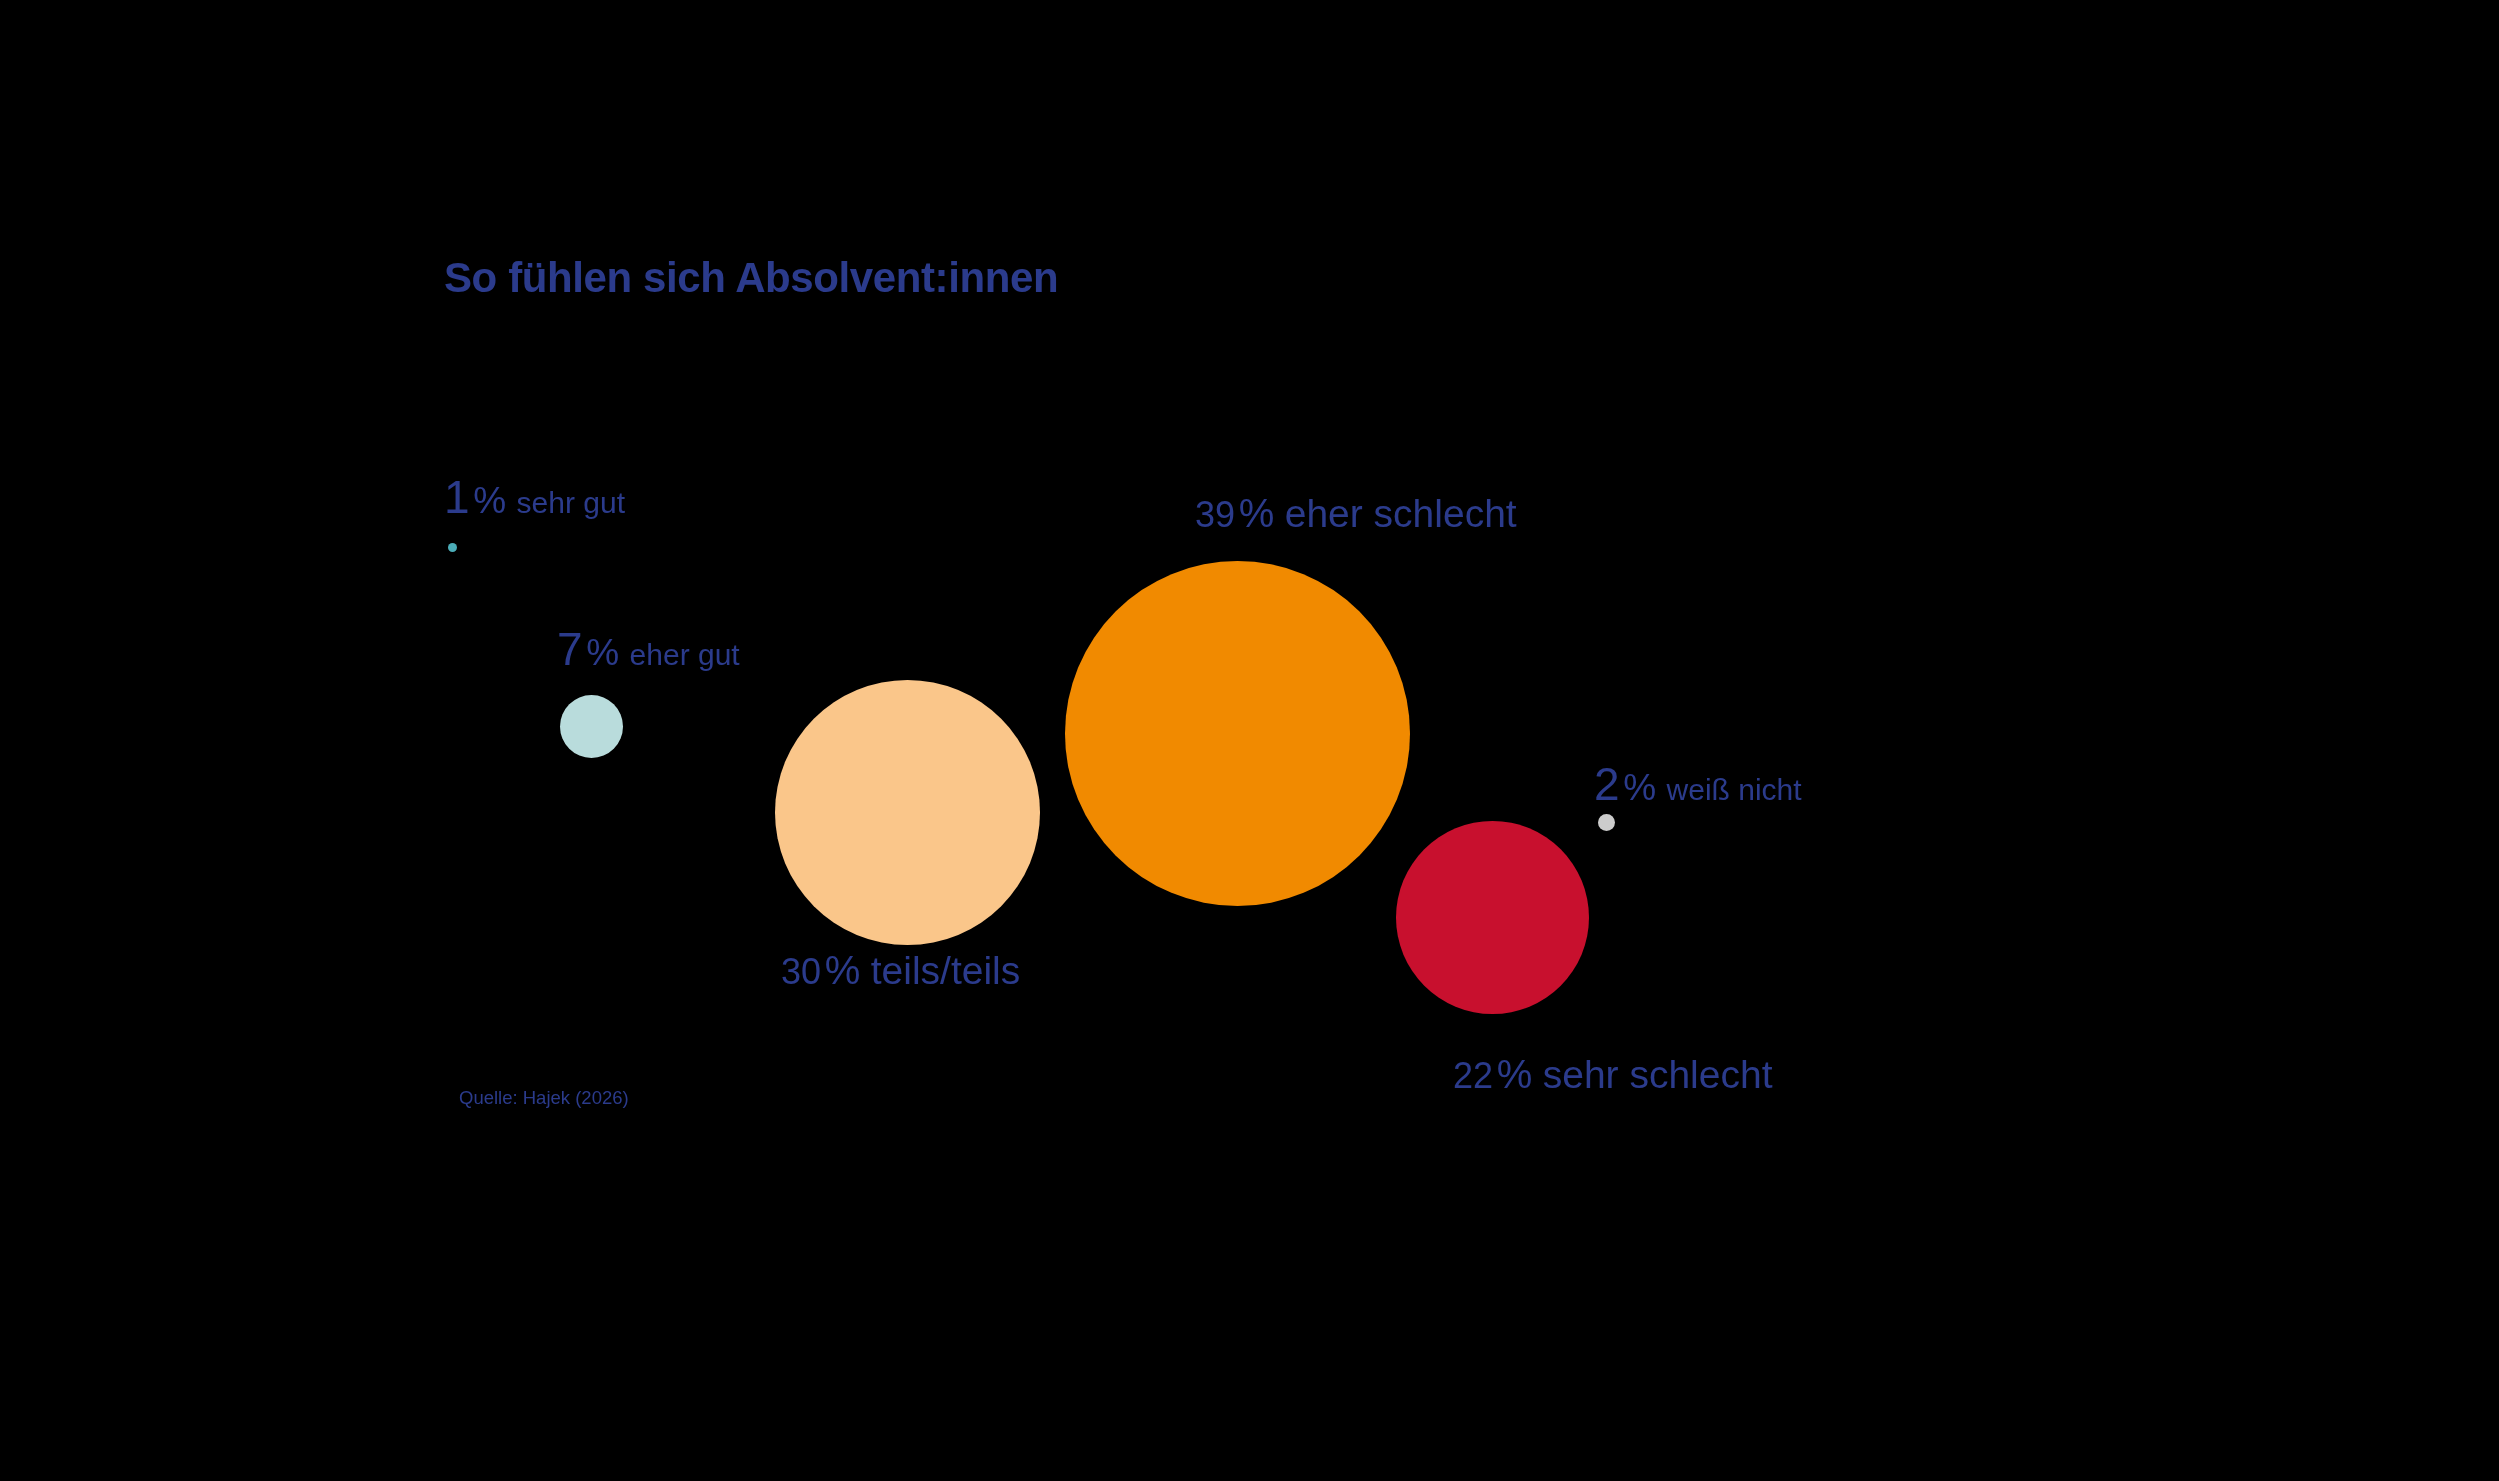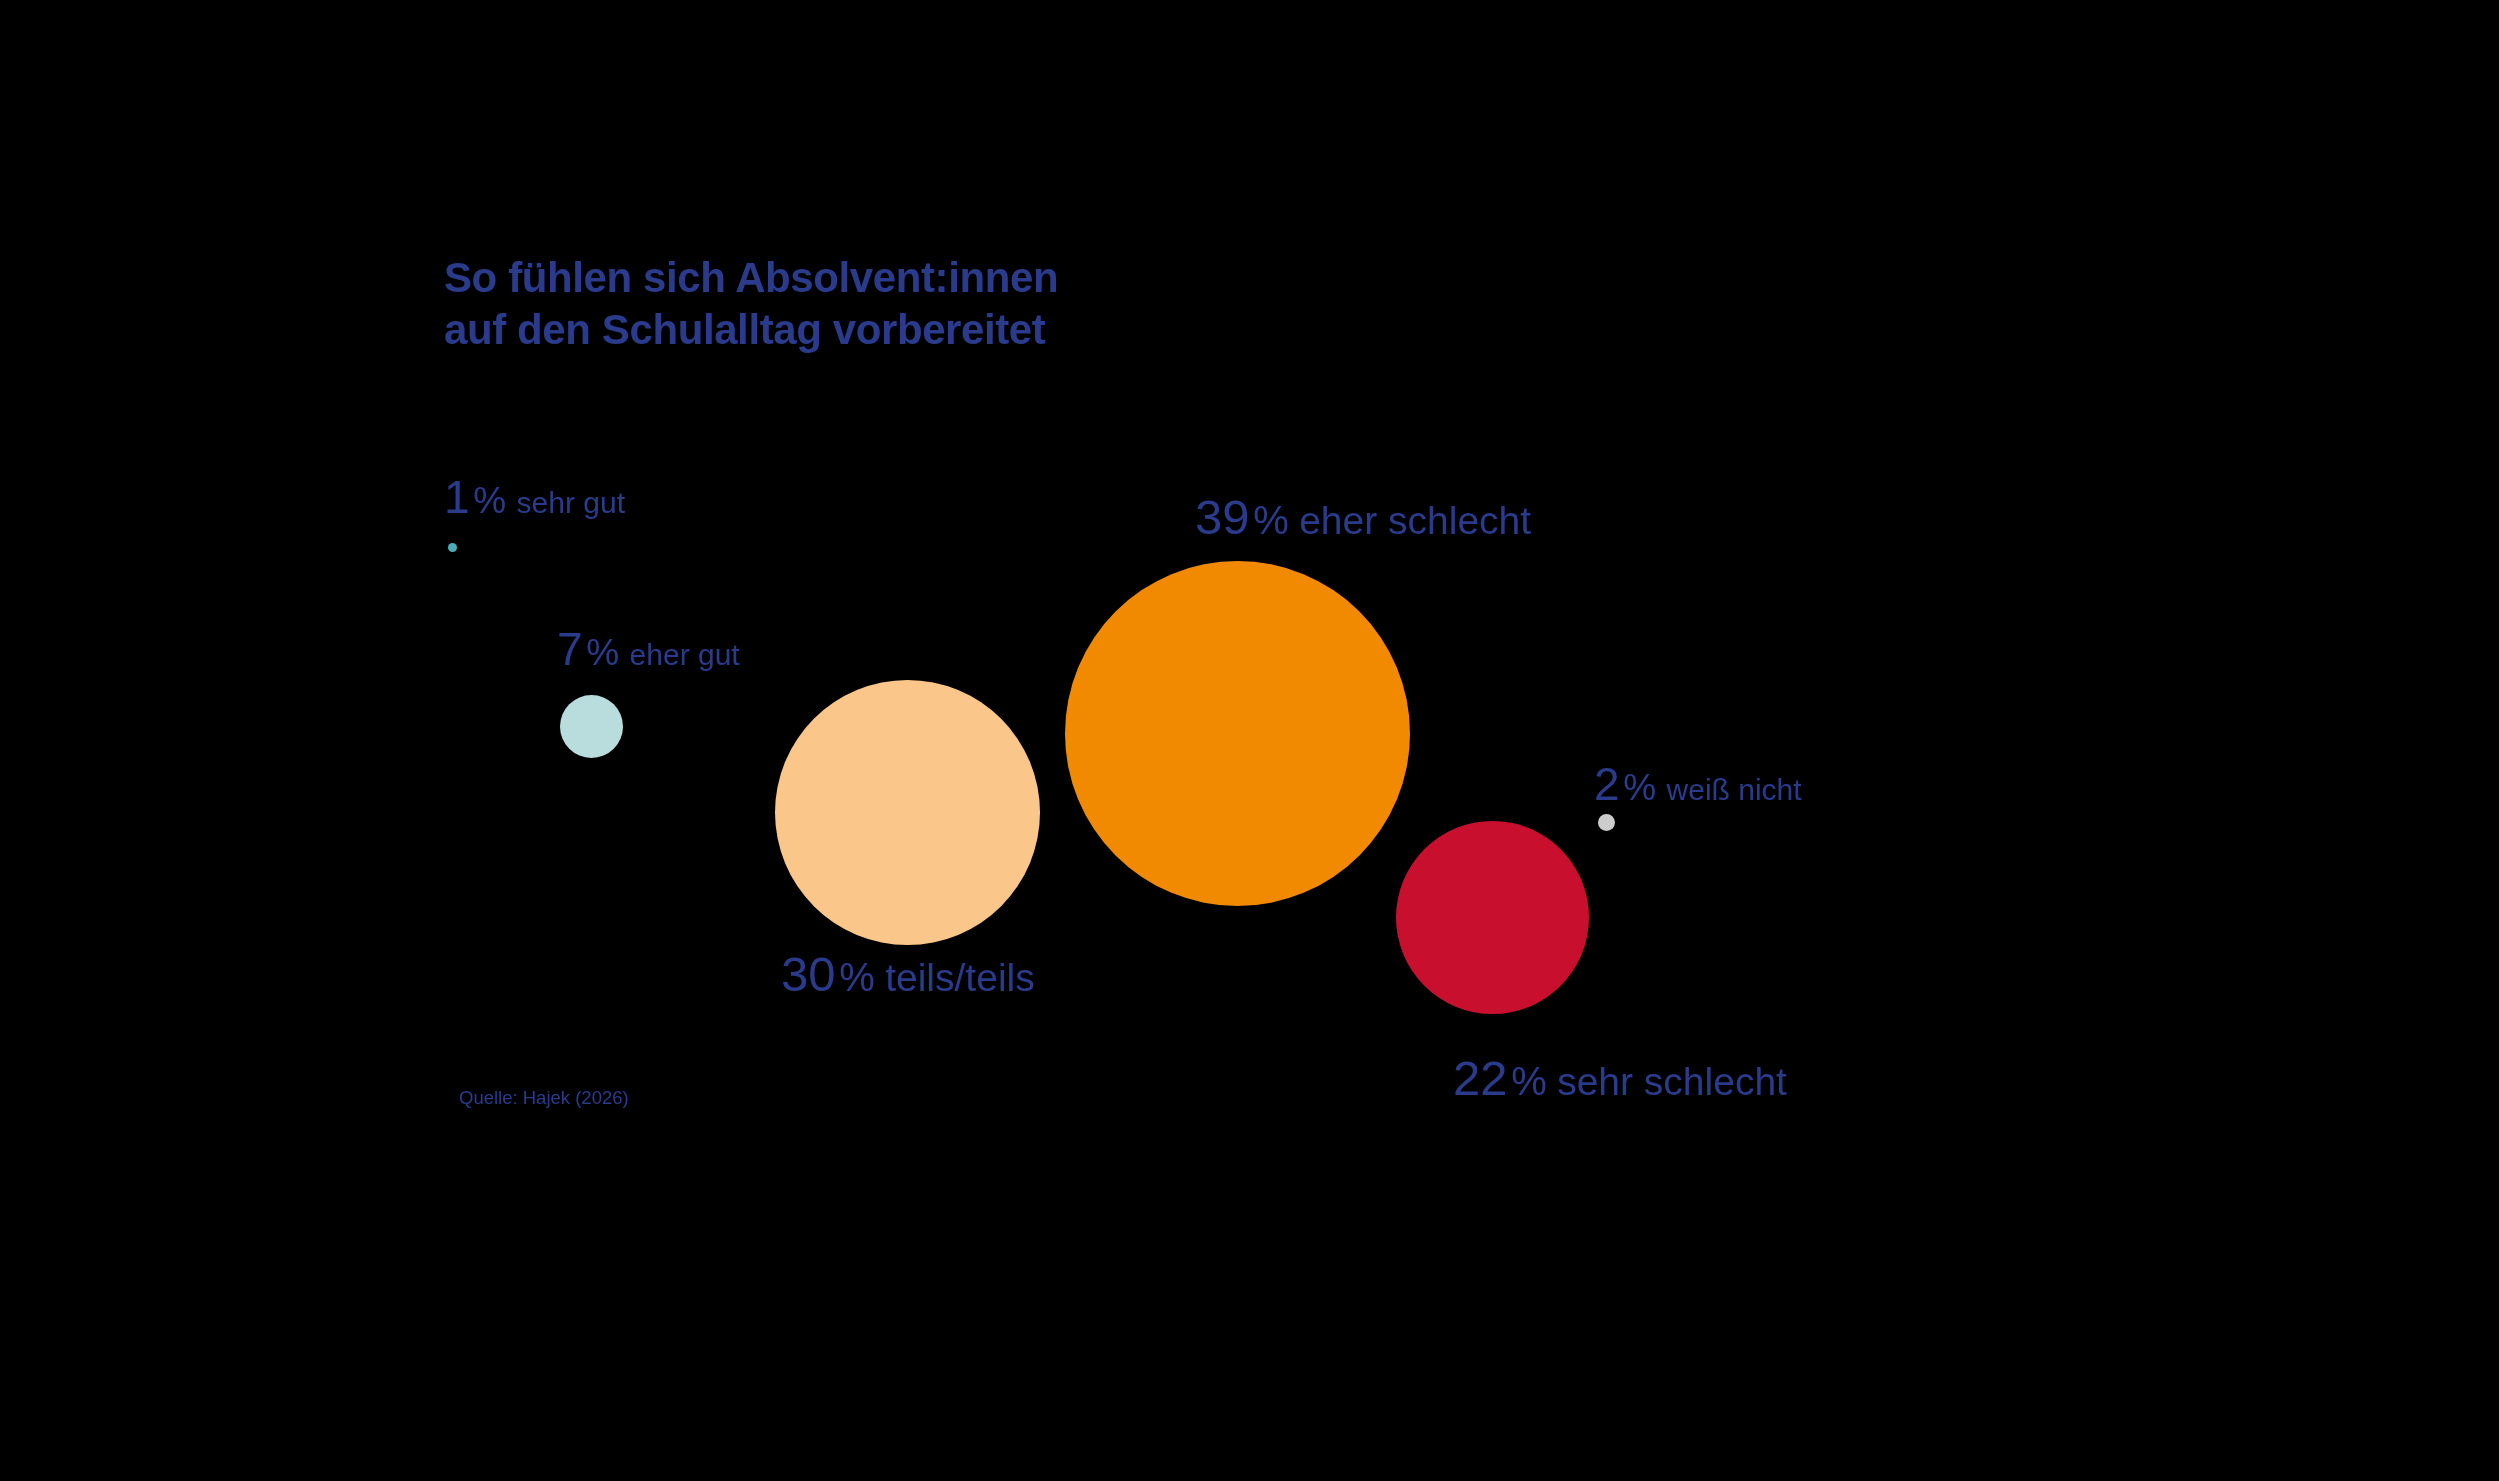--- a/index.html
+++ b/index.html
@@ -58,21 +58,21 @@
     vertical-align: baseline;
   }
   .label .cat {
     font-size: 30px;
     font-weight: 400;
     margin-left: 10.4px;
     vertical-align: baseline;
   }
 
   
-  .label.big .pct { font-size: 49px; }
+  .label.big .pct { font-size: 36px; }
   .label.big .pct-sign { font-size: 40px; }
   .label.big .cat { font-size: 39px; }
 
   
   #source {
     position: absolute;
     left: 444px;
     top: 1087px;
     color: #2B3B8C;
     font-family: "Liberation Sans", sans-serif;
@@ -82,21 +82,20 @@
     margin-left: 15px;
   }
 </style>
 </head>
 <body>
 
 <div id="stage">
 
   <div id="title">
     <span class="tline">So fühlen sich Absolvent:innen</span>
-    <span class="tline">auf den Schulalltag vorbereitet</span>
   </div>
 
   <div class="bubble" style="left:448px; top:543px; width:9px; height:9px; background:#4BADB8;"></div>
 
   <div class="bubble" style="left:560px; top:695px; width:63px; height:63px; background:#B9DCDC;"></div>
 
   <div class="bubble" style="left:775px; top:680px; width:265px; height:265px; background:#FAC68A;"></div>
 
   <div class="bubble" style="left:1065px; top:561px; width:345px; height:345px; background:#F18A00;"></div>
 

